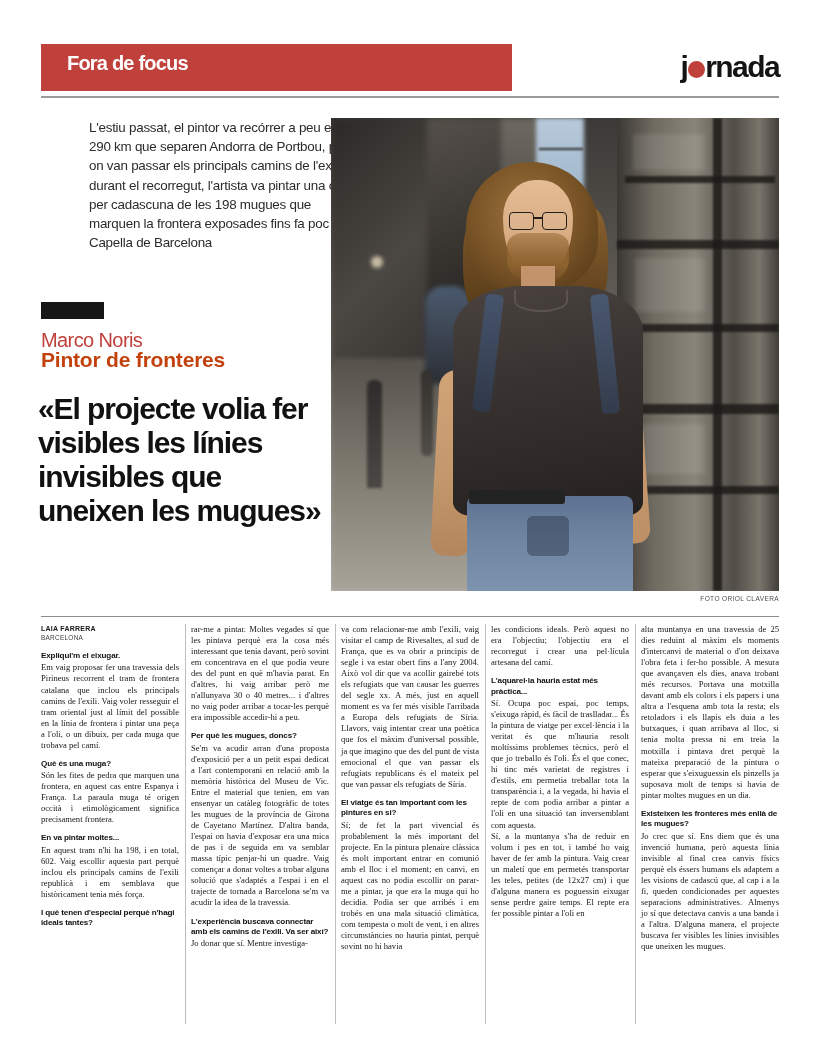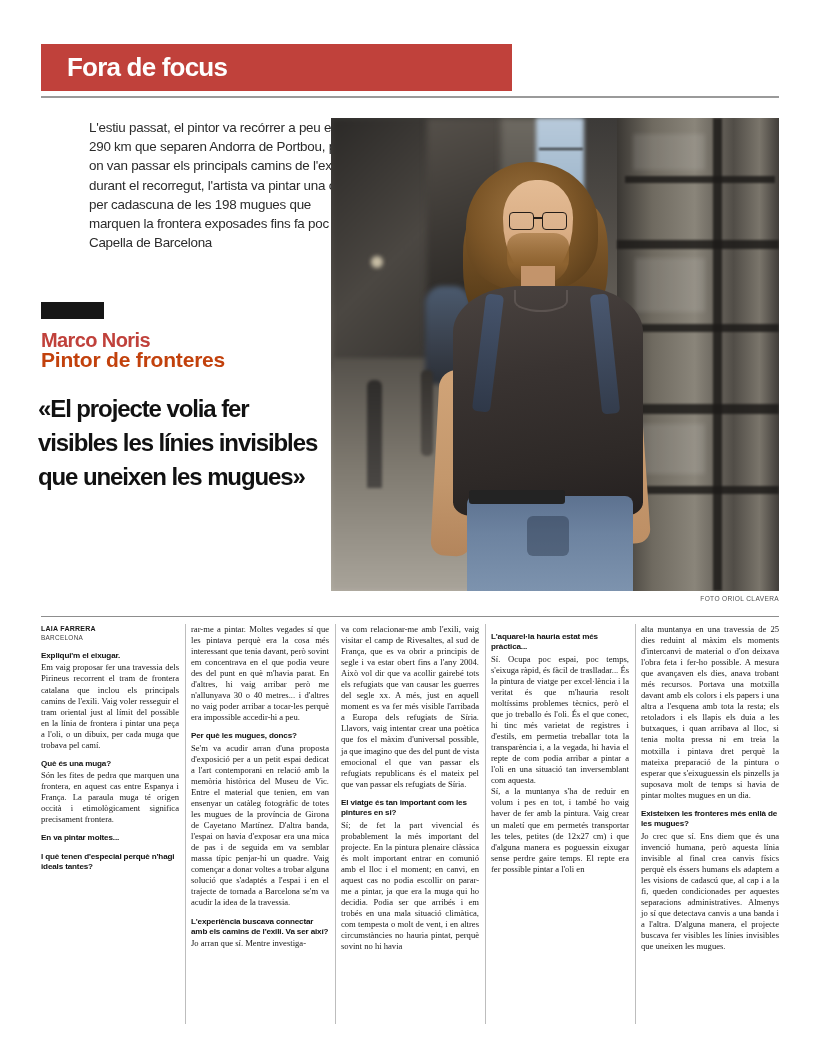--- a/index.html
+++ b/index.html
@@ -38,21 +38,21 @@
     width: 471px;
     height: 47px;
     background: #c0413b;
   }
   .section-title {
     position: absolute;
     left: 26px;
     top: 8px;
     font-family: "Liberation Sans", "DejaVu Sans", sans-serif;
     font-weight: bold;
-    font-size: 26px;
+    font-size: 20px;
     letter-spacing: -0.8px;
     color: #ffffff;
     white-space: nowrap;
   }
   .brand {
     position: absolute;
     right: 0;
     top: 4px;
     font-family: "Liberation Sans", "DejaVu Sans", sans-serif;
     font-weight: bold;
@@ -100,21 +100,21 @@
     width: 63px;
     height: 17px;
     background: #161616;
   }
   .byline-name {
     position: absolute;
     left: 41px;
     top: 329px;
     width: 280px;
     font-family: "Liberation Sans", "DejaVu Sans", sans-serif;
-    font-weight: bold;
+    font-weight: normal;
     font-size: 20px;
     letter-spacing: -0.6px;
     color: #c0413b;
     line-height: 22px;
   }
   .byline-role {
     position: absolute;
     left: 41px;
     top: 350px;
     width: 280px;
@@ -125,21 +125,21 @@
     color: #c2410c;
     line-height: 20px;
   }
   .headline {
     position: absolute;
     left: 38px;
     top: 392px;
     width: 290px;
     font-family: "Liberation Sans", "DejaVu Sans", sans-serif;
     font-weight: bold;
-    font-size: 24px;
+    font-size: 30px;
     line-height: 34px;
     letter-spacing: -1.1px;
     color: #111111;
   }
 
   
   .photo-wrap {
     position: absolute;
     left: 331px;
     top: 118px;
@@ -469,20 +469,21 @@
   .a + .q { margin-top: 8px; }
 </style>
 </head>
 <body>
 
 <div class="page">
 
   <div class="masthead">
     <div class="section-banner"></div>
     <div class="section-title">Fora de focus</div>
+    <div class="brand"><span>j</span><span class="dot-o"></span><span>rnada</span></div>
   </div>
   <div class="rule-under-masthead"></div>
 
   <div class="lead">L'estiu passat, el pintor va recórrer a peu els 290 km que separen Andorra de Portbou, per on van passar els principals camins de l'exili; durant el recorregut, l'artista va pintar una obra per cadascuna de les 198 mugues que marquen la frontera exposades fins fa poc a La Capella de Barcelona</div>
 
   <div class="black-tick"></div>
   <div class="byline-name">Marco Noris</div>
   <div class="byline-role">Pintor de fronteres</div>
   <div class="headline">«El projecte volia fer visibles les línies invisibles que uneixen les mugues»</div>
 
@@ -540,41 +541,43 @@
   <div class="columns">
     <div class="col">
       <div class="kicker-name">LAIA FARRERA</div>
       <div class="kicker-city">BARCELONA</div>
       <div class="col-body">
           <div class="q">Expliqui'm el eixugar.</div>
           <div class="a">Em vaig proposar fer una travessia dels Pirineus recorrent el tram de frontera catalana que inclou els principals camins de l'exili. Vaig voler resseguir el tram oriental just al límit del possible en la línia de frontera i pintar una peça a l'oli, o un dibuix, per cada muga que trobava pel camí.</div>
           <div class="q">Què és una muga?</div>
           <div class="a">Són les fites de pedra que marquen una frontera, en aquest cas entre Espanya i França. La paraula muga té origen occità i etimològicament significa precisament frontera.</div>
           <div class="q">En va pintar moltes...</div>
+          <div class="a">En aquest tram n'hi ha 198, i en total, 602. Vaig escollir aquesta part perquè inclou els principals camins de l'exili republicà i em semblava que històricament tenia més força.</div>
           <div class="q">I què tenen d'especial perquè n'hagi ideals tantes?</div>
         </div>
     </div>
     <div class="col">
       <div class="col-body">
           <div class="a">rar-me a pintar. Moltes vegades sí que les pintava perquè era la cosa més interessant que tenia davant, però sovint em concentrava en el que podia veure des del punt en què m'havia parat. En d'altres, hi vaig arribar però me n'allunyava 30 o 40 metres... i d'altres no vaig poder arribar a tocar-les perquè era impossible accedir-hi a peu.</div>
           <div class="q">Per què les mugues, doncs?</div>
           <div class="a">Se'm va acudir arran d'una proposta d'exposició per a un petit espai dedicat a l'art contemporani en relació amb la memòria històrica del Museu de Vic. Entre el material que tenien, em van ensenyar un catàleg fotogràfic de totes les mugues de la província de Girona de Cayetano Martínez. D'altra banda, l'espai on havia d'exposar era una mica de pas i de seguida em va semblar massa típic penjar-hi un quadre. Vaig començar a donar voltes a trobar alguna solució que s'adaptés a l'espai i en el trajecte de tornada a Barcelona se'm va acudir la idea de la travessia.</div>
           <div class="q">L'experiència buscava connectar amb els camins de l'exili. Va ser així?</div>
-          <div class="a">Jo arran que sí. Mentre investiga-</div>
+          <div class="a">Jo donar que sí. Mentre investiga-</div>
         </div>
     </div>
     <div class="col">
       <div class="col-body">
           <div class="a">va com relacionar-me amb l'exili, vaig visitar el camp de Rivesaltes, al sud de França, que es va obrir a principis de segle i va estar obert fins a l'any 2004. Això vol dir que va acollir gairebé tots els refugiats que van causar les guerres del segle xx. A més, just en aquell moment es va fer més visible l'arribada a Europa dels refugiats de Síria. Llavors, vaig intentar crear una poètica que fos el màxim d'universal possible, ja que imagino que des del punt de vista emocional el que van passar els refugiats republicans és el mateix pel que van passar els refugiats de Síria.</div>
           <div class="q">El viatge és tan important com les pintures en si?</div>
           <div class="a">Sí; de fet la part vivencial és probablement la més important del projecte. En la pintura plenaire clàssica és molt important entrar en comunió amb el lloc i el moment; en canvi, en aquest cas no podia escollir on parar-me a pintar, ja que era la muga qui ho decidia. Podia ser que arribés i em trobés en una mala situació climàtica, com tempesta o molt de vent, i en altres circumstàncies no hauria pintat, perquè sovint no hi havia</div>
         </div>
     </div>
     <div class="col">
       <div class="col-body">
+          <div class="a">les condicions ideals. Però aquest no era l'objectiu; l'objectiu era el recorregut i crear una pel·lícula artesana del camí.</div>
           <div class="q">L'aquarel·la hauria estat més pràctica...</div>
           <div class="a">Sí. Ocupa poc espai, poc temps, s'eixuga ràpid, és fàcil de traslladar... És la pintura de viatge per excel·lència i la veritat és que m'hauria resolt moltíssims problemes tècnics, però el que jo treballo és l'oli. És el que conec, hi tinc més varietat de registres i d'estils, em permetia treballar tota la transparència i, a la vegada, hi havia el repte de com podia arribar a pintar a l'oli en una situació tan inversemblant com aquesta.</div>
           <div class="a">Sí, a la muntanya s'ha de reduir en volum i pes en tot, i també ho vaig haver de fer amb la pintura. Vaig crear un maletí que em permetés transportar les teles, petites (de 12x27 cm)  i que d'alguna manera es poguessin eixugar sense perdre gaire temps. El repte era fer possible pintar a l'oli en</div>
         </div>
     </div>
     <div class="col">
       <div class="col-body">
           <div class="a">alta muntanya en una travessia de 25 dies reduint al màxim els moments d'intercanvi de material o d'on deixava l'obra feta i fer-ho possible. A mesura que avançaven els dies, anava trobant més recursos. Portava una motxilla davant amb els colors i els papers i una altra a l'esquena amb tota la resta; els retoladors i els llapis els duia a les butxaques, i quan arribava al lloc, si tenia molta pressa ni em treia la motxilla i pintava dret perquè la mateixa preparació de la pintura o esperar que s'eixuguessin els pinzells ja suposava molt de temps si havia de pintar moltes mugues en un dia.</div>
           <div class="q">Existeixen les fronteres més enllà de les mugues?</div>
           <div class="a">Jo crec que sí. Ens diem que és una invenció humana, però aquesta línia invisible al final crea canvis físics perquè els éssers humans els adaptem a les visions de cadascú que, al cap i a la fi, queden condicionades per aquestes separacions administratives. Almenys jo sí que detectava canvis a una banda i a l'altra. D'alguna manera, el projecte buscava fer visibles les línies invisibles que uneixen les mugues.</div>

